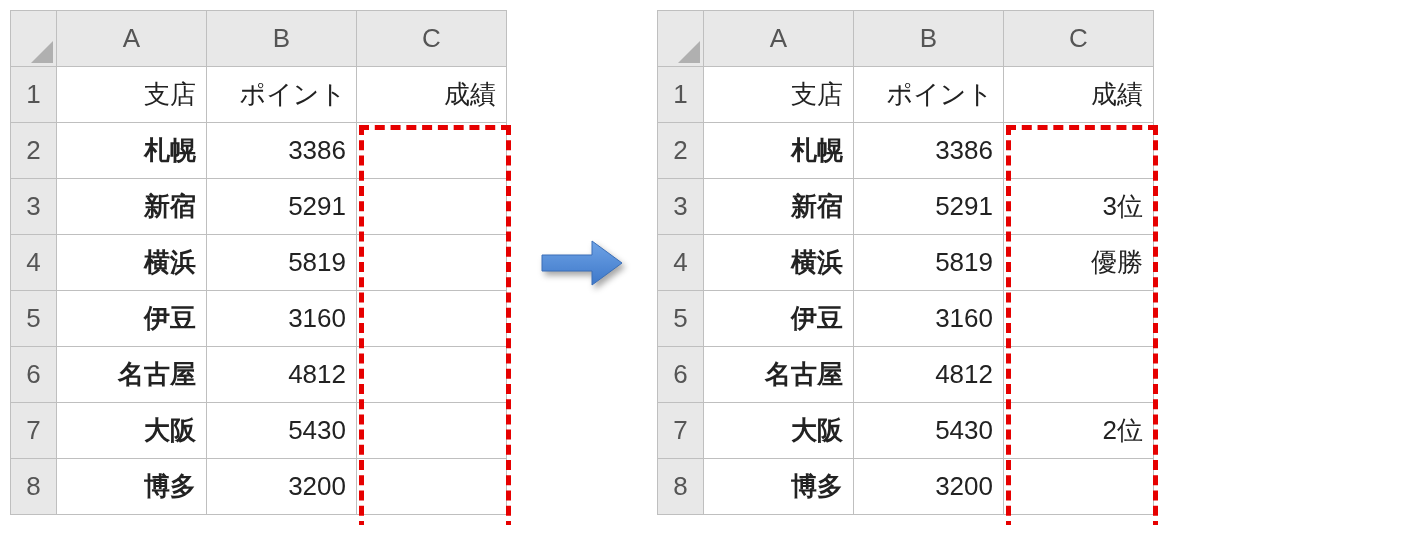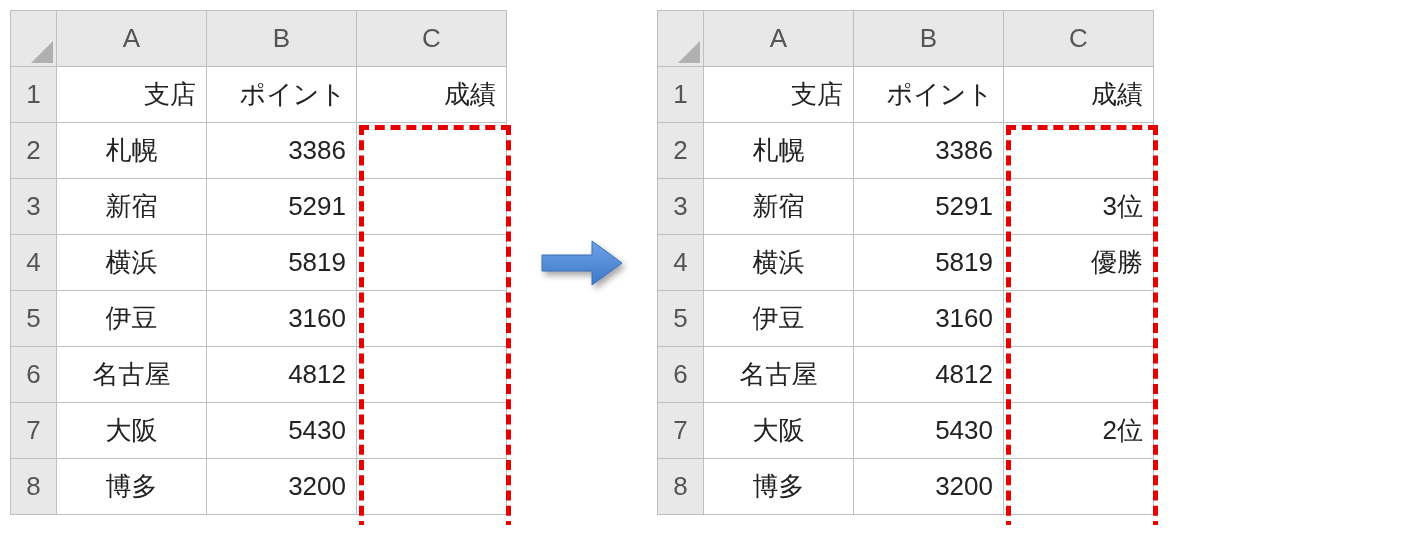--- a/index.html
+++ b/index.html
@@ -51,21 +51,21 @@
     background: #e8e8e8;
     text-align: center;
     color: #555;
     width: 46px;
   }
   .colA { width: 150px; }
   .colB { width: 150px; }
   .colC { width: 150px; }
   .txt-c { text-align: right; }
   .txt-r { text-align: right; margin-left: 32px; }
-  .txt-l { text-align: center; padding-left: 18px; }
+  .txt-l { text-align: right; padding-left: 18px; font-weight: bold; }
   .marquee {
     position: absolute;
     border: 5px dashed #e60000;
     box-sizing: border-box;
   }
 
   .arrow {
     display: flex;
     align-items: center;
     justify-content: center;

